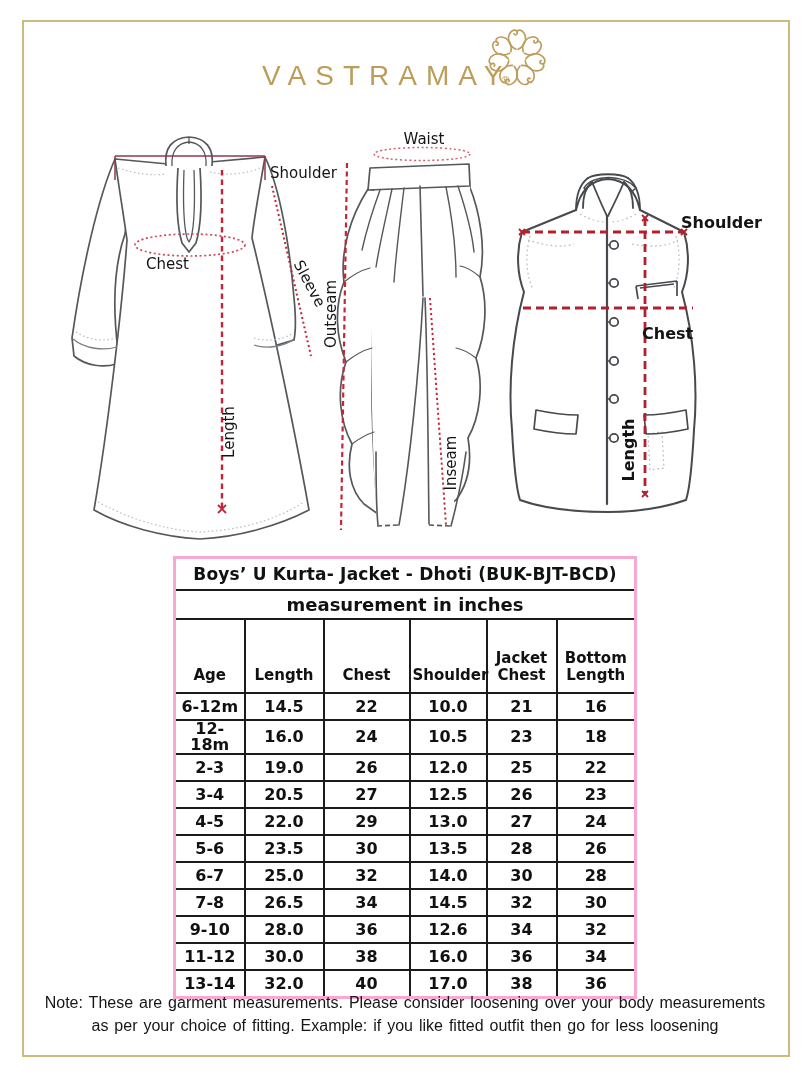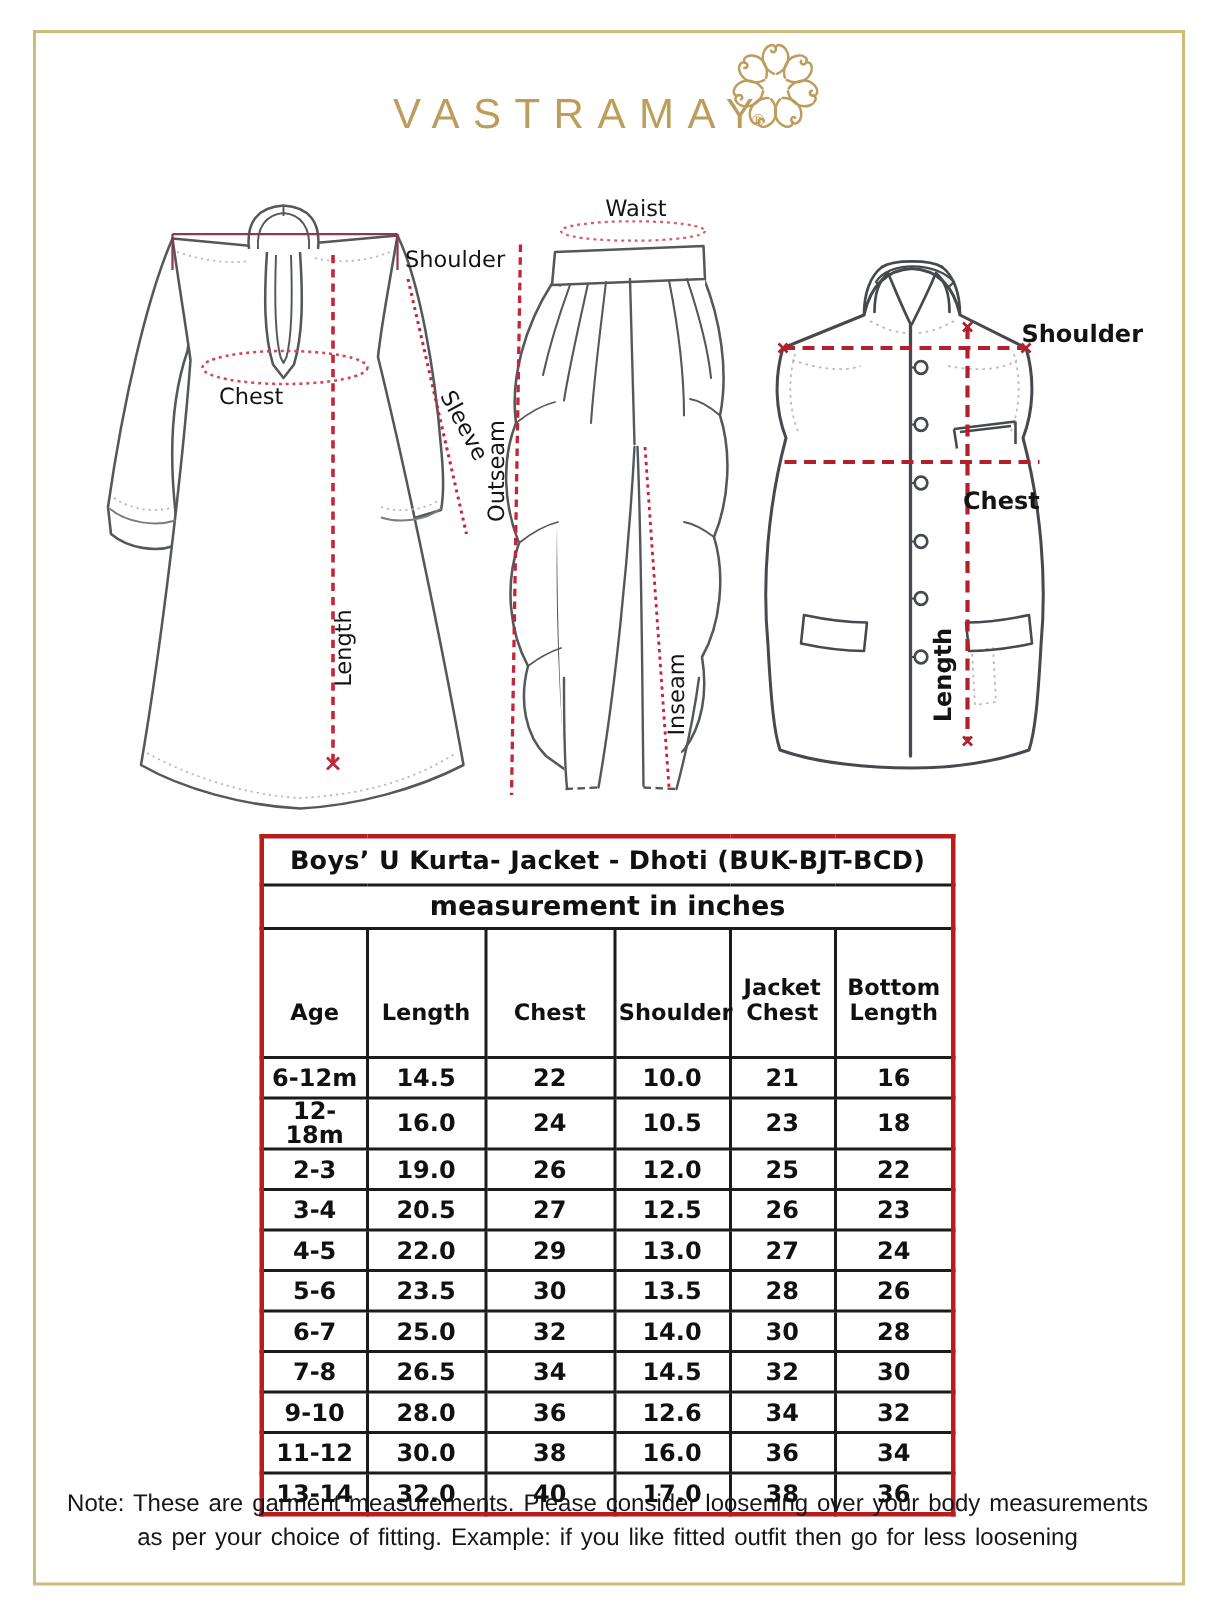--- a/index.html
+++ b/index.html
@@ -12,27 +12,27 @@
               font-size:28px;font-weight:400;letter-spacing:9px;color:#bd9d5c;}
   .brand-reg{position:absolute;left:500px;top:74px;font-size:11px;color:#c5ab72;}
   .ornament{position:absolute;left:486px;top:25px;}
   
   .svg-abs{position:absolute;}
   svg text{font-family:"DejaVu Sans",sans-serif;fill:#141414;}
   .lbl{font-size:15px;}
   .lbl-b{font-size:16px;font-weight:bold;}
   
   .size-table{position:absolute;left:173px;top:556px;width:461px;border-collapse:collapse;
-              table-layout:fixed;border:3px solid #b91c1c;}
+              table-layout:fixed;border:3px solid #f9a8d4;}
   .size-table th,.size-table td{border:2px solid #1b1b1b;text-align:center;padding:0 2px;
               font-family:"DejaVu Sans",sans-serif;color:#111;}
   .t-title{height:30px;font-size:17px;font-weight:bold;font-family:"Liberation Sans",sans-serif;letter-spacing:.2px;}
   .t-sub{height:27px;font-size:18px;font-weight:bold;}
   .size-table thead th.colhead{height:64px;vertical-align:bottom;font-size:15px;font-weight:bold;
-              line-height:1.15;padding-bottom:20px;}
+              line-height:1.15;padding-bottom:8px;}
   .size-table tbody td{height:25px;font-size:16px;font-weight:bold;line-height:1;}
   
   .note{position:absolute;left:38px;right:38px;top:976px;text-align:center;
         font-family:"Liberation Sans",sans-serif;font-size:16px;line-height:23px;
         color:#161616;word-spacing:1.5px;margin-top:15px;}
 </style>
 </head>
 <body>
 
 <div class="page">

